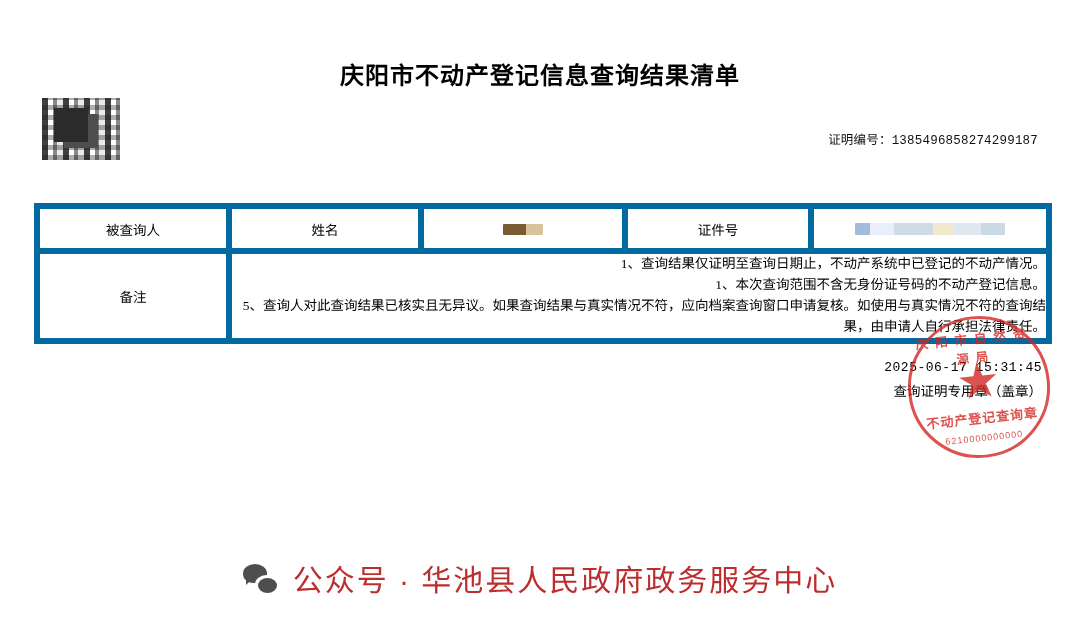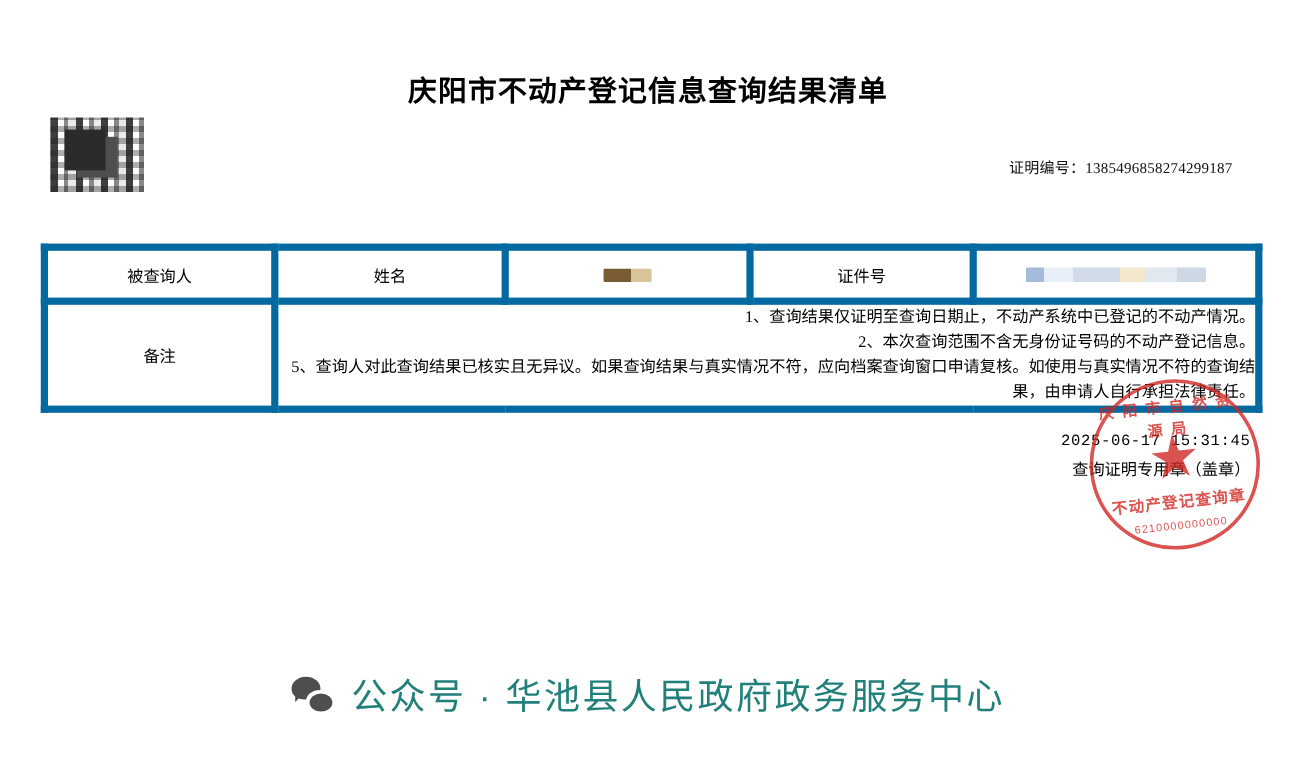--- a/index.html
+++ b/index.html
@@ -53,23 +53,23 @@
     position: absolute;
     left: 12px; top: 10px;
     width: 34px; height: 34px;
     background: #151515;
     box-shadow: 10px 6px 0 0 #3b3b3b;
   }
 
   .cert-no {
     position: absolute;
     top: 129px;
-    right: 53px;
+    right: 42px;
     font-size: 12.5px;
-    font-family: Liberation Serif, serif;
+    font-family: Liberation Mono, monospace;
     color: #111;
     letter-spacing: 0.2px;
     margin-left: 36px;
   }
 
   
   table.main {
     position: absolute;
     left: 34px;
     top: 203px;
@@ -197,21 +197,21 @@
     font-family: "Liberation Sans", sans-serif;
   }
 
   
   .footer-wm {
     position: absolute;
     left: 0;
     top: 556px;
     width: 1080px;
     text-align: center;
-    color: #0f766e;
+    color: #b91c1c;
     font-size: 30px;
     font-family: "Liberation Sans", sans-serif;
     letter-spacing: 2px;
     opacity: 0.92;
     display: flex;
     align-items: center;
     justify-content: center;
     gap: 16px;
   }
   .wechat-icon {
@@ -271,21 +271,21 @@
         <td>被查询人</td>
         <td>姓名</td>
         <td><span class="redacted-name"></span></td>
         <td>证件号</td>
         <td><span class="redacted-id"></span></td>
       </tr>
       <tr>
         <td>备注</td>
         <td colspan="4" class="remark-cell">
           <p>1、查询结果仅证明至查询日期止，不动产系统中已登记的不动产情况。</p>
-          <p>2、本次查询范围不含无身份证号码的不动产登记信息。</p>
+          <p>1、本次查询范围不含无身份证号码的不动产登记信息。</p>
           <p>5、查询人对此查询结果已核实且无异议。如果查询结果与真实情况不符，应向档案查询窗口申请复核。如使用与真实情况不符的查询结果，由申请人自行承担法律责任。</p>
         </td>
       </tr>
     </tbody>
   </table>
 
   <div class="sign-block">
     <span class="line datetime">2025-06-17 15:31:45</span>
     <span class="line">查询证明专用章（盖章）</span>
   </div>

